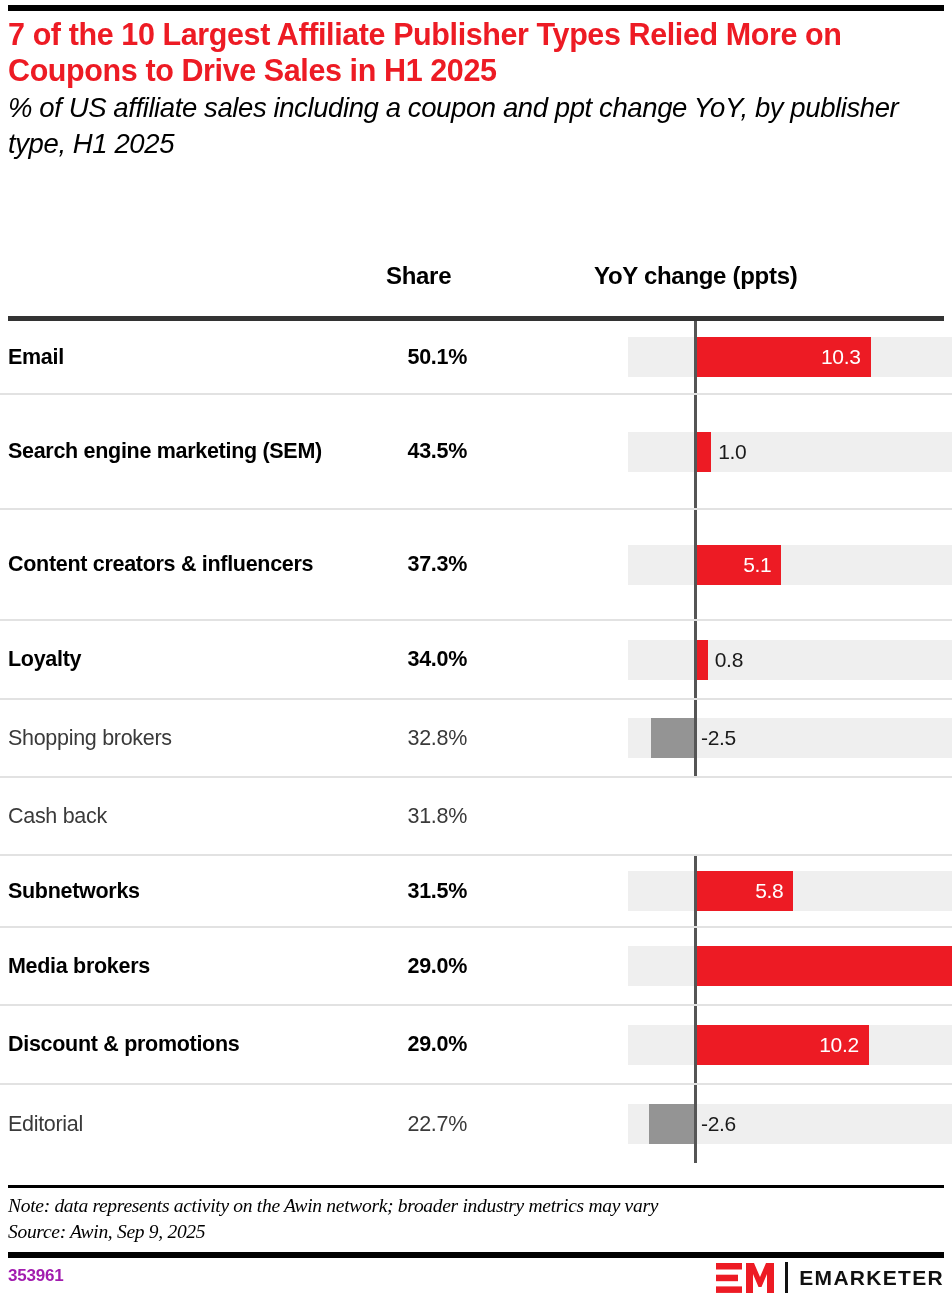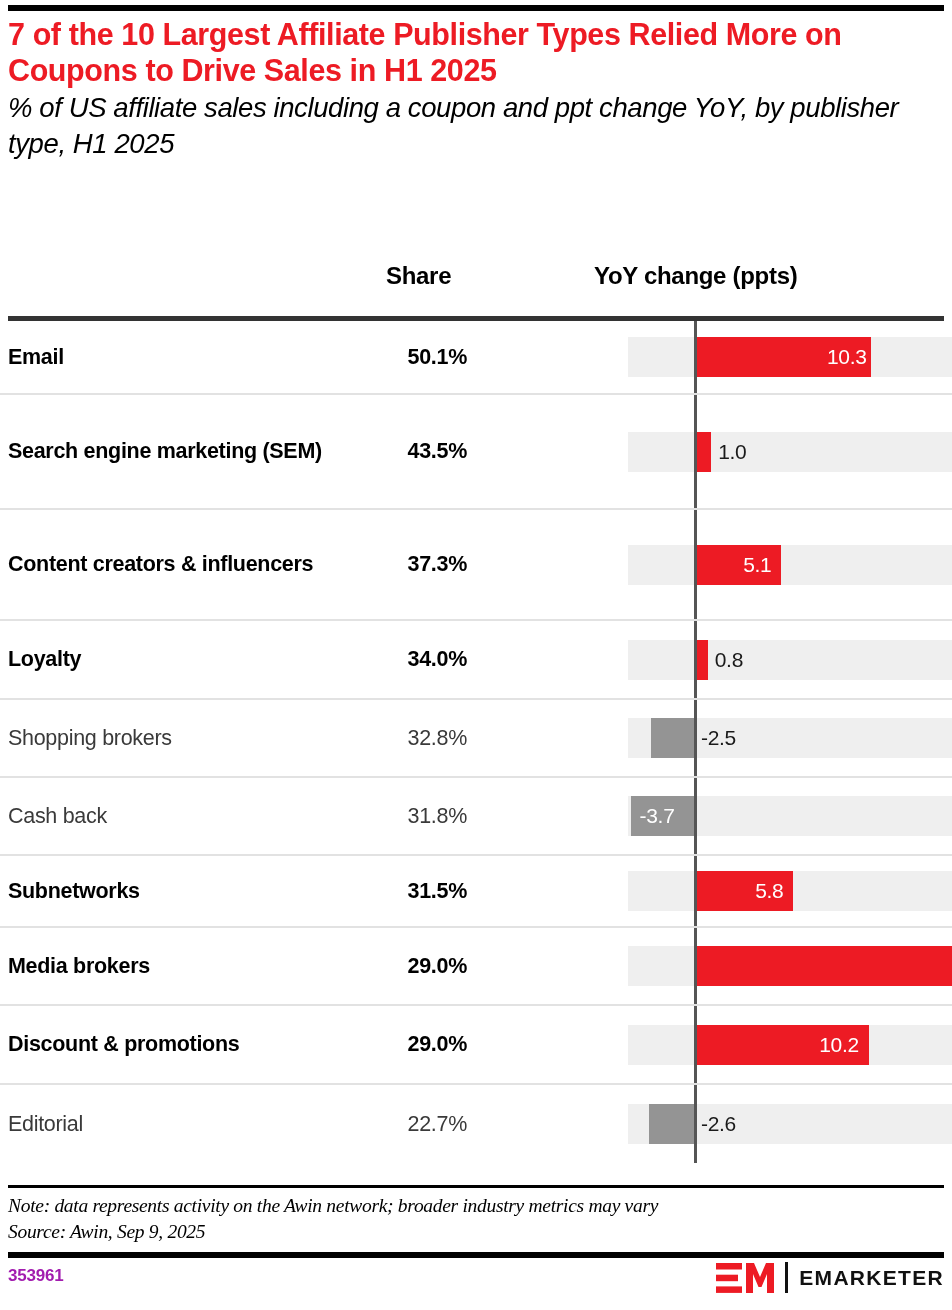--- a/index.html
+++ b/index.html
@@ -179,21 +179,21 @@
 
   <div class="rule-header"></div>
 
   <div class="rows" id="rows">
       <div class="row bold" style="height: 74px;">
         <div class="cell-label">Email</div>
         <div class="cell-share">50.1%</div>
         <div class="cell-chart">
           <div class="track"></div>
           <div class="bar pos" style="left: 170px; width: 176.645px;"></div>
-          <div class="bar-label inside" style="left: 336.645px; transform: translate(-100%, -50%); margin-left: 6px;">10.3</div>
+          <div class="bar-label inside" style="left: 336.645px; transform: translate(-100%, -50%);">10.3</div>
           <div class="zeroline"></div>
         </div>
       </div>
       <div class="row bold" style="height: 115px;">
         <div class="cell-label">Search engine marketing (SEM)</div>
         <div class="cell-share">43.5%</div>
         <div class="cell-chart">
           <div class="track"></div>
           <div class="bar pos" style="left: 170px; width: 17.15px;"></div>
           <div class="bar-label outside" style="left: 194.15px;">1.0</div>
@@ -226,26 +226,20 @@
         <div class="cell-chart">
           <div class="track"></div>
           <div class="bar neg" style="left: 127.125px; width: 42.875px;"></div>
           <div class="bar-label outside" style="left: 177px;">-2.5</div>
           <div class="zeroline"></div>
         </div>
       </div>
       <div class="row plain" style="height: 78px;">
         <div class="cell-label">Cash back</div>
         <div class="cell-share">31.8%</div>
-        <div class="cell-chart">
-          <div class="track"></div>
-          <div class="bar neg" style="left: 106.545px; width: 63.455px;"></div>
-          <div class="bar-label inside" style="left: 115.545px;">-3.7</div>
-          <div class="zeroline"></div>
-        </div>
       </div>
       <div class="row bold" style="height: 72px;">
         <div class="cell-label">Subnetworks</div>
         <div class="cell-share">31.5%</div>
         <div class="cell-chart">
           <div class="track"></div>
           <div class="bar pos" style="left: 170px; width: 99.47px;"></div>
           <div class="bar-label inside" style="left: 259.47px; transform: translate(-100%, -50%);">5.8</div>
           <div class="zeroline"></div>
         </div>

